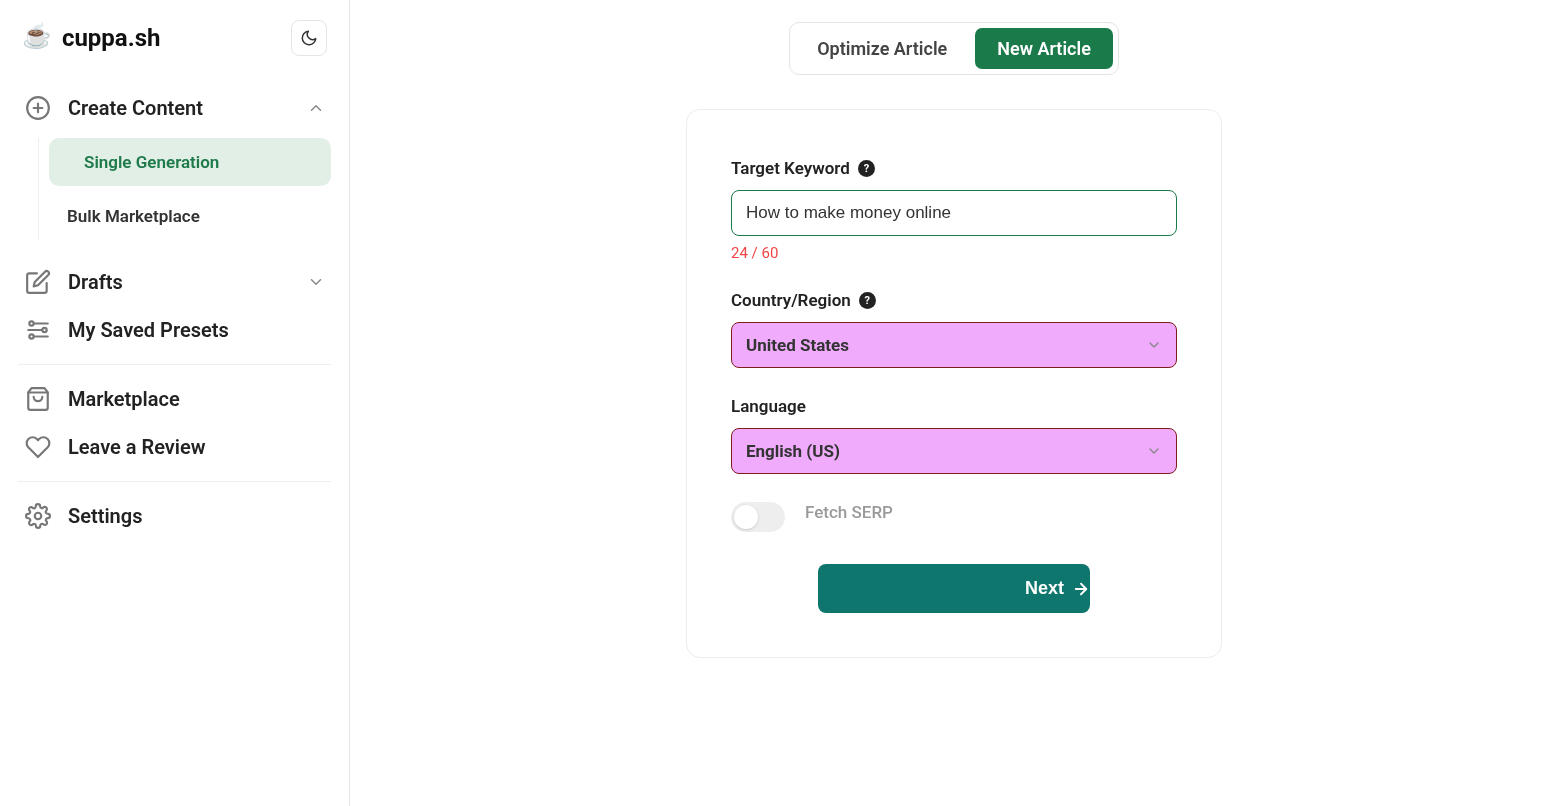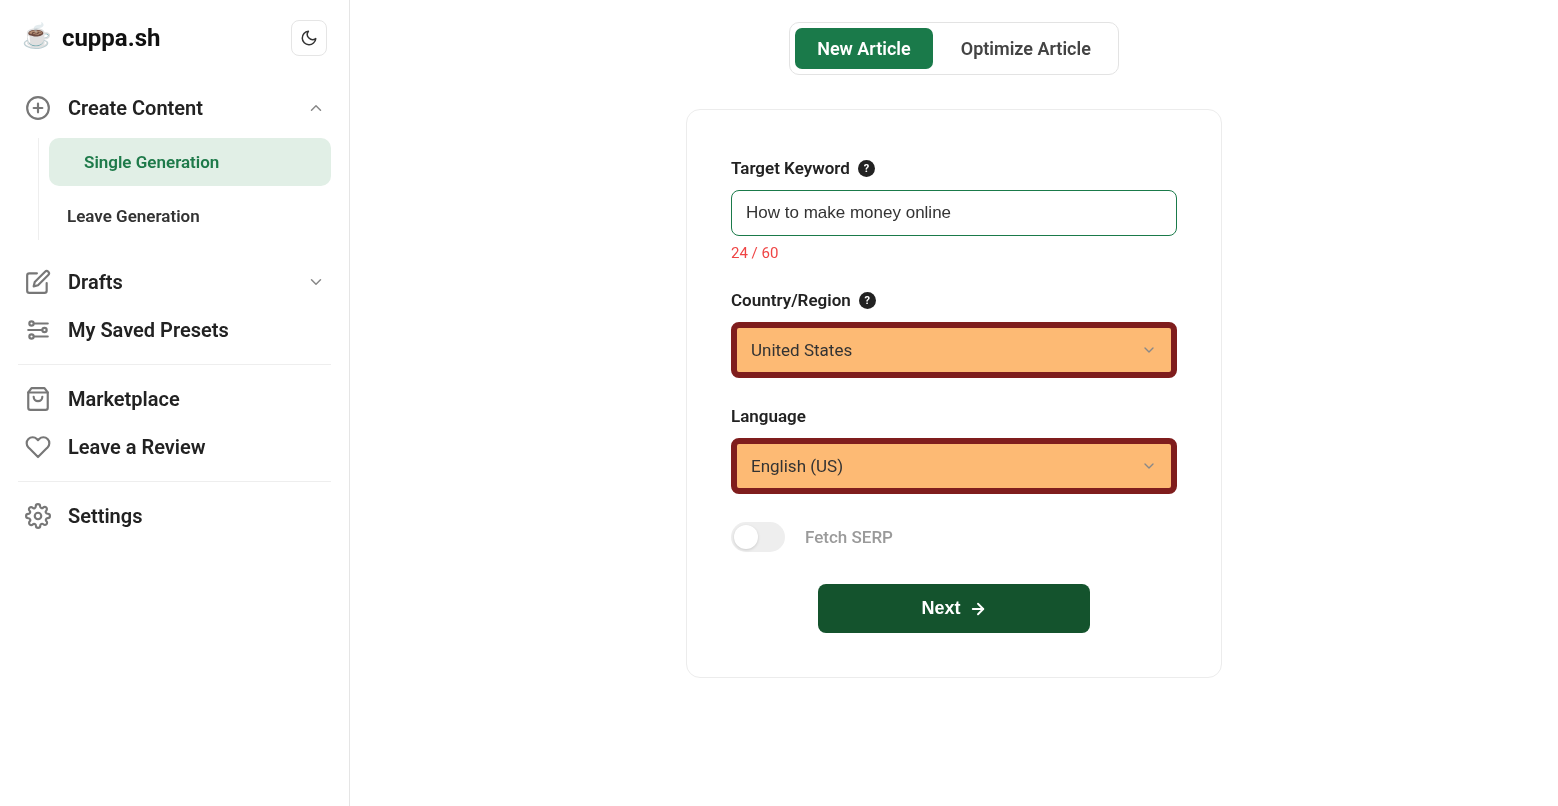--- a/index.html
+++ b/index.html
@@ -162,34 +162,35 @@
     outline: none;
     background:#fff;
   }
   .char-count {
     font-size: 15px;
     color: #ef4444;
     margin-top: 8px;
   }
   .select-box {
     width: 100%;
-    border: 6px solid #7f1d1d;
+    border: 1px solid #7f1d1d;
     border-radius: 8px;
     padding: 12px 14px;
     font-size: 17px;
     color: #333;
     display: flex;
     align-items: center;
     justify-content: space-between;
     cursor: pointer;
-    background:#fdba74;
+    background:#f0abfc;
+    font-weight:bold;
   }
   .toggle-row {
     display: flex;
-    align-items: center;
+    align-items: flex-start;
     gap: 20px;
     margin-bottom: 32px;
   }
   .toggle {
     width: 54px;
     height: 30px;
     border-radius: 999px;
     background: #eee;
     position: relative;
     cursor: pointer;
@@ -205,25 +206,25 @@
     box-shadow: 0 1px 3px rgba(0,0,0,0.15);
   }
   .toggle-label {
     font-size: 17px;
     color: #9a9a9a;
     font-weight: 500;
   }
   .next-btn {
     display: flex;
     align-items: center;
-    justify-content: center;
+    justify-content: flex-end;
     gap: 8px;
     width: 272px;
     margin: 0 auto;
-    background: #14532d;
+    background: #0f766e;
     color: #fff;
     font-size: 18px;
     font-weight: 700;
     border: none;
     border-radius: 8px;
     padding: 14px 0;
     cursor: pointer;
   }
   svg { display: block; }
 </style>
@@ -254,21 +255,21 @@
       </span>
       <span class="label">Create Content</span>
       <span class="chev">
         <svg width="18" height="18" viewBox="0 0 24 24" fill="none" stroke="#888" stroke-width="2" stroke-linecap="round" stroke-linejoin="round">
             <polyline points="18 15 12 9 6 15"></polyline>
           </svg>
       </span>
     </div>
     <div class="nav-children">
       <div class="nav-child active">Single Generation</div>
-      <div class="nav-child">Leave Generation</div>
+      <div class="nav-child">Bulk Marketplace</div>
     </div>
   </div>
 
 
   <div class="nav-header">
     <span class="nav-icon">
       <svg width="26" height="26" viewBox="0 0 24 24" fill="none" stroke="#777" stroke-width="2" stroke-linecap="round" stroke-linejoin="round">
           <path d="M11 4H4a2 2 0 0 0-2 2v14a2 2 0 0 0 2 2h14a2 2 0 0 0 2-2v-7"></path>
           <path d="M18.5 2.5a2.121 2.121 0 0 1 3 3L12 15l-4 1 1-4 9.5-9.5z"></path>
         </svg>
@@ -325,22 +326,22 @@
           <circle cx="12" cy="12" r="3"></circle>
           <path d="M19.4 15a1.65 1.65 0 0 0 .33 1.82l.06.06a2 2 0 1 1-2.83 2.83l-.06-.06a1.65 1.65 0 0 0-1.82-.33 1.65 1.65 0 0 0-1 1.51V21a2 2 0 0 1-4 0v-.09a1.65 1.65 0 0 0-1-1.51 1.65 1.65 0 0 0-1.82.33l-.06.06a2 2 0 1 1-2.83-2.83l.06-.06a1.65 1.65 0 0 0 .33-1.82 1.65 1.65 0 0 0-1.51-1H3a2 2 0 0 1 0-4h.09a1.65 1.65 0 0 0 1.51-1 1.65 1.65 0 0 0-.33-1.82l-.06-.06a2 2 0 1 1 2.83-2.83l.06.06a1.65 1.65 0 0 0 1.82.33h0a1.65 1.65 0 0 0 1-1.51V3a2 2 0 0 1 4 0v.09a1.65 1.65 0 0 0 1 1.51h0a1.65 1.65 0 0 0 1.82-.33l.06-.06a2 2 0 1 1 2.83 2.83l-.06.06a1.65 1.65 0 0 0-.33 1.82v0a1.65 1.65 0 0 0 1.51 1H21a2 2 0 0 1 0 4h-.09a1.65 1.65 0 0 0-1.51 1z"></path>
         </svg>
     </span>
     <span class="label">Settings</span>
   </div>
 </div>
 
 <div class="main">
   <div class="tabs-wrap">
+    <div class="tab">Optimize Article</div>
     <div class="tab active">New Article</div>
-    <div class="tab">Optimize Article</div>
   </div>
 
   <div class="card">
     <div class="field">
       <div class="field-label">
         <span>Target Keyword</span>
         <span class="help-icon">?</span>
       </div>
       <input class="text-input" type="text" value="How to make money online" style="">
       <div class="char-count">24 / 60</div>

